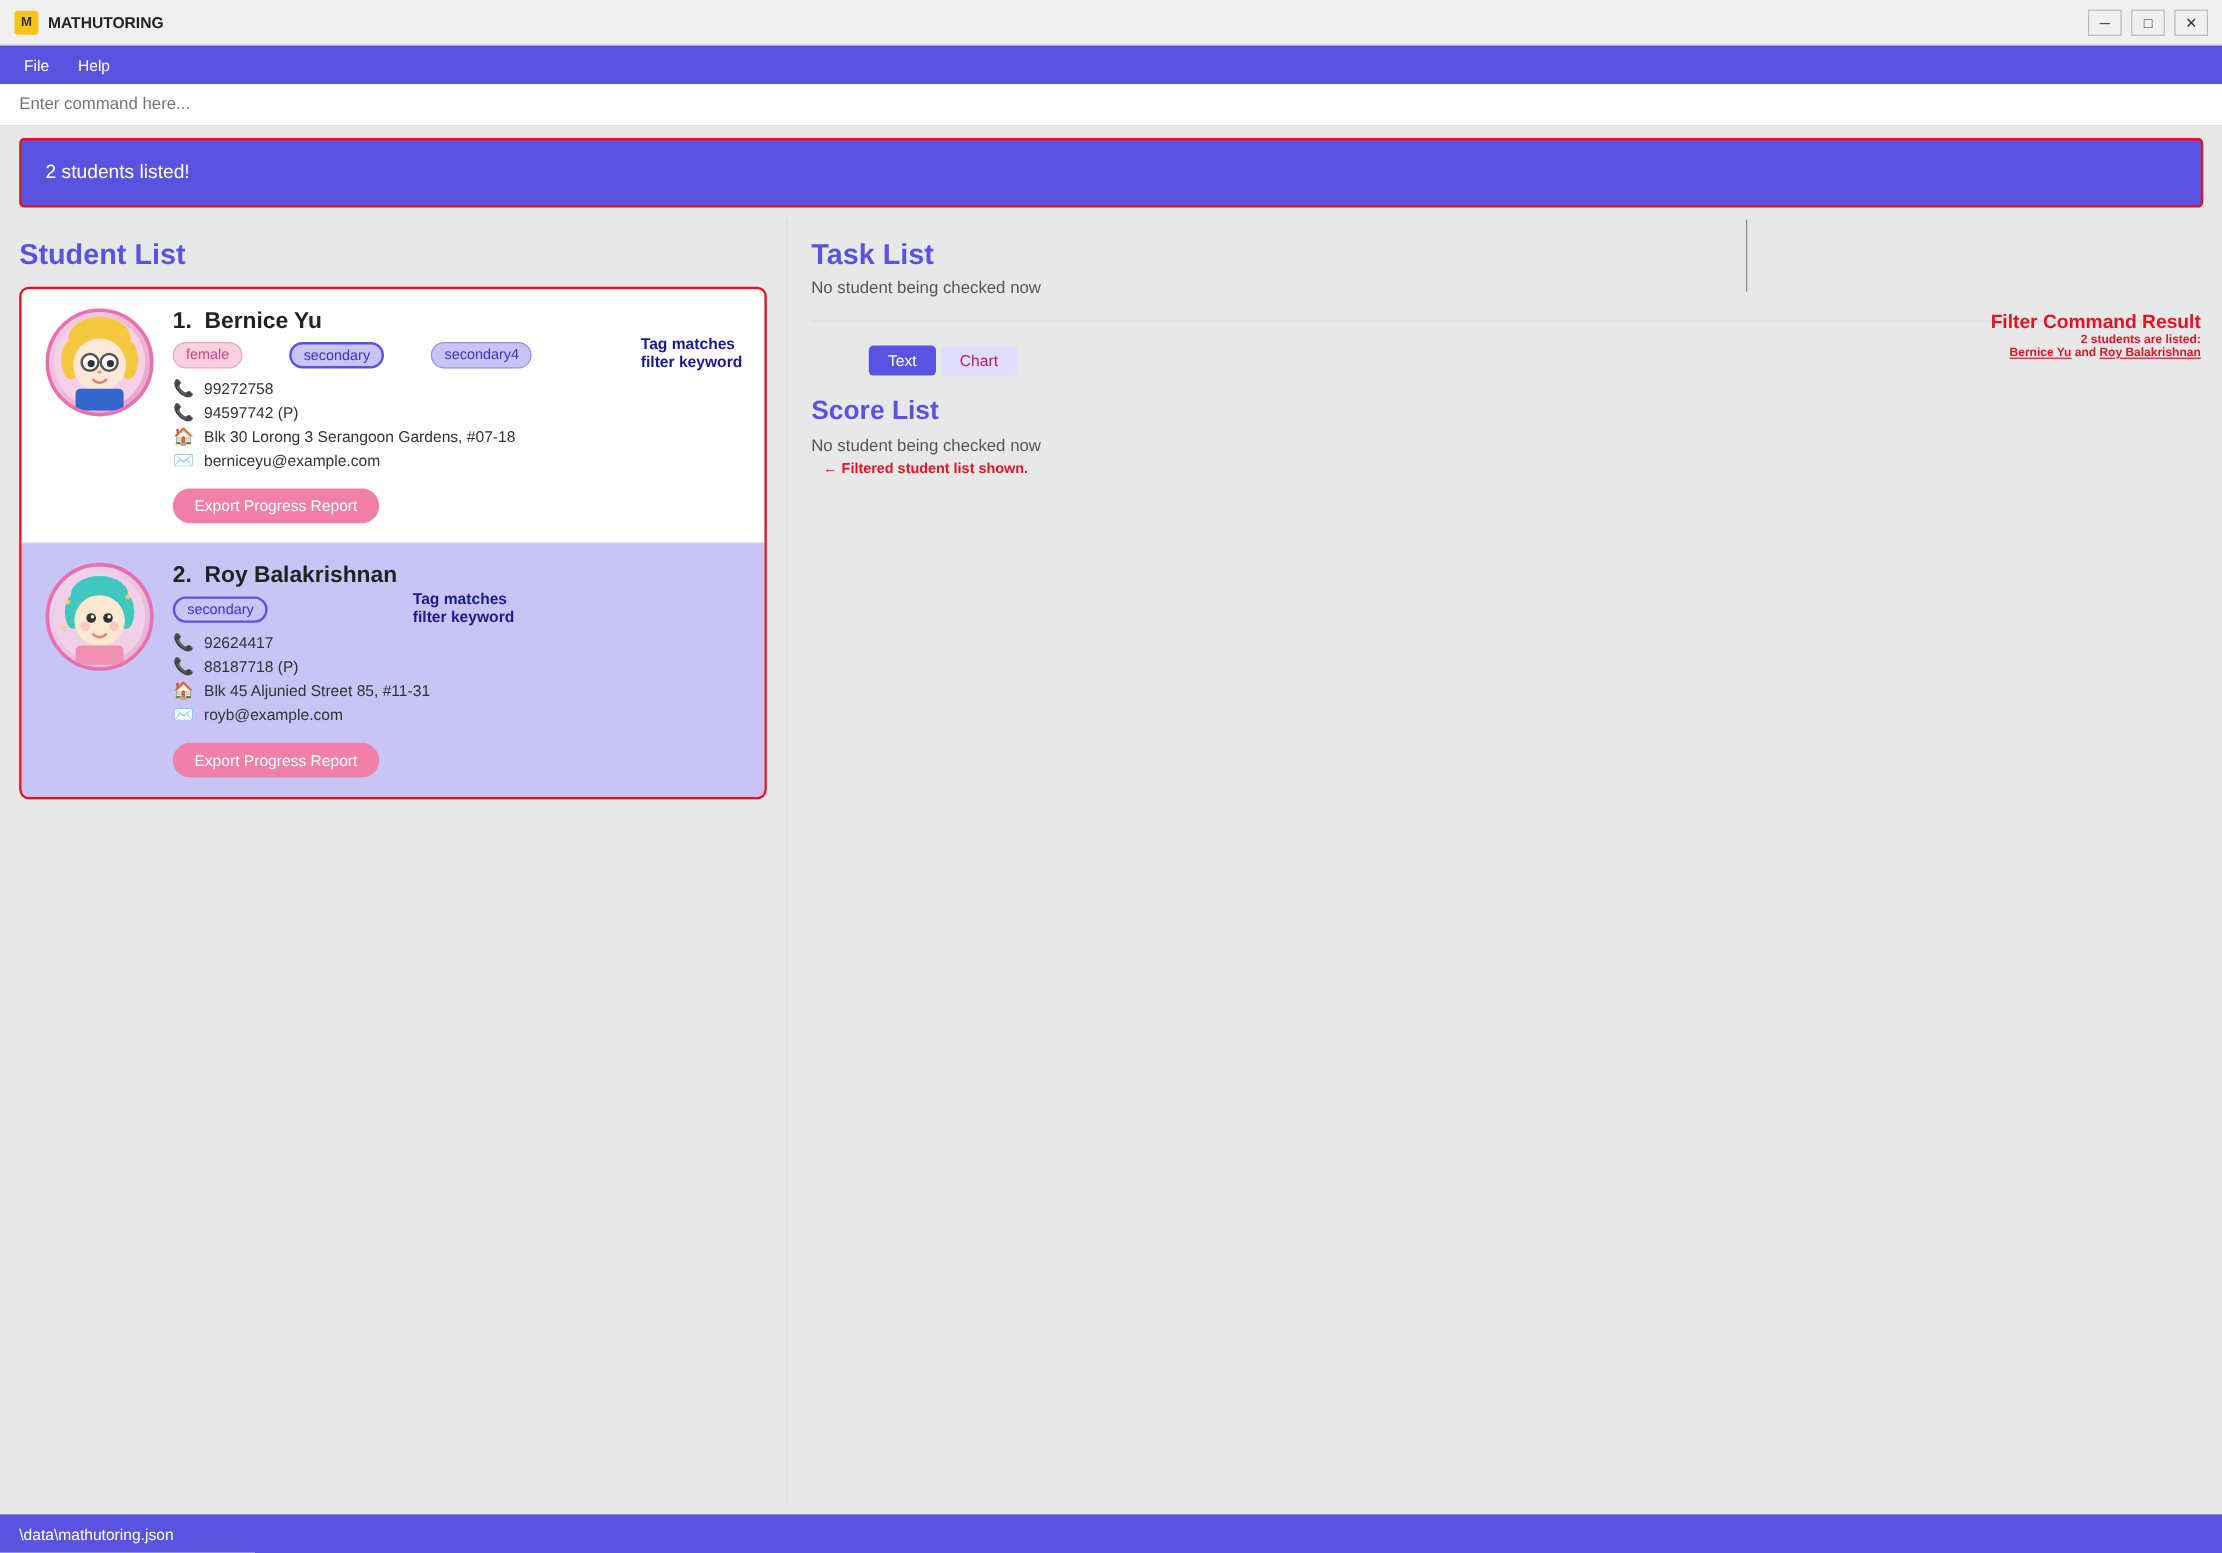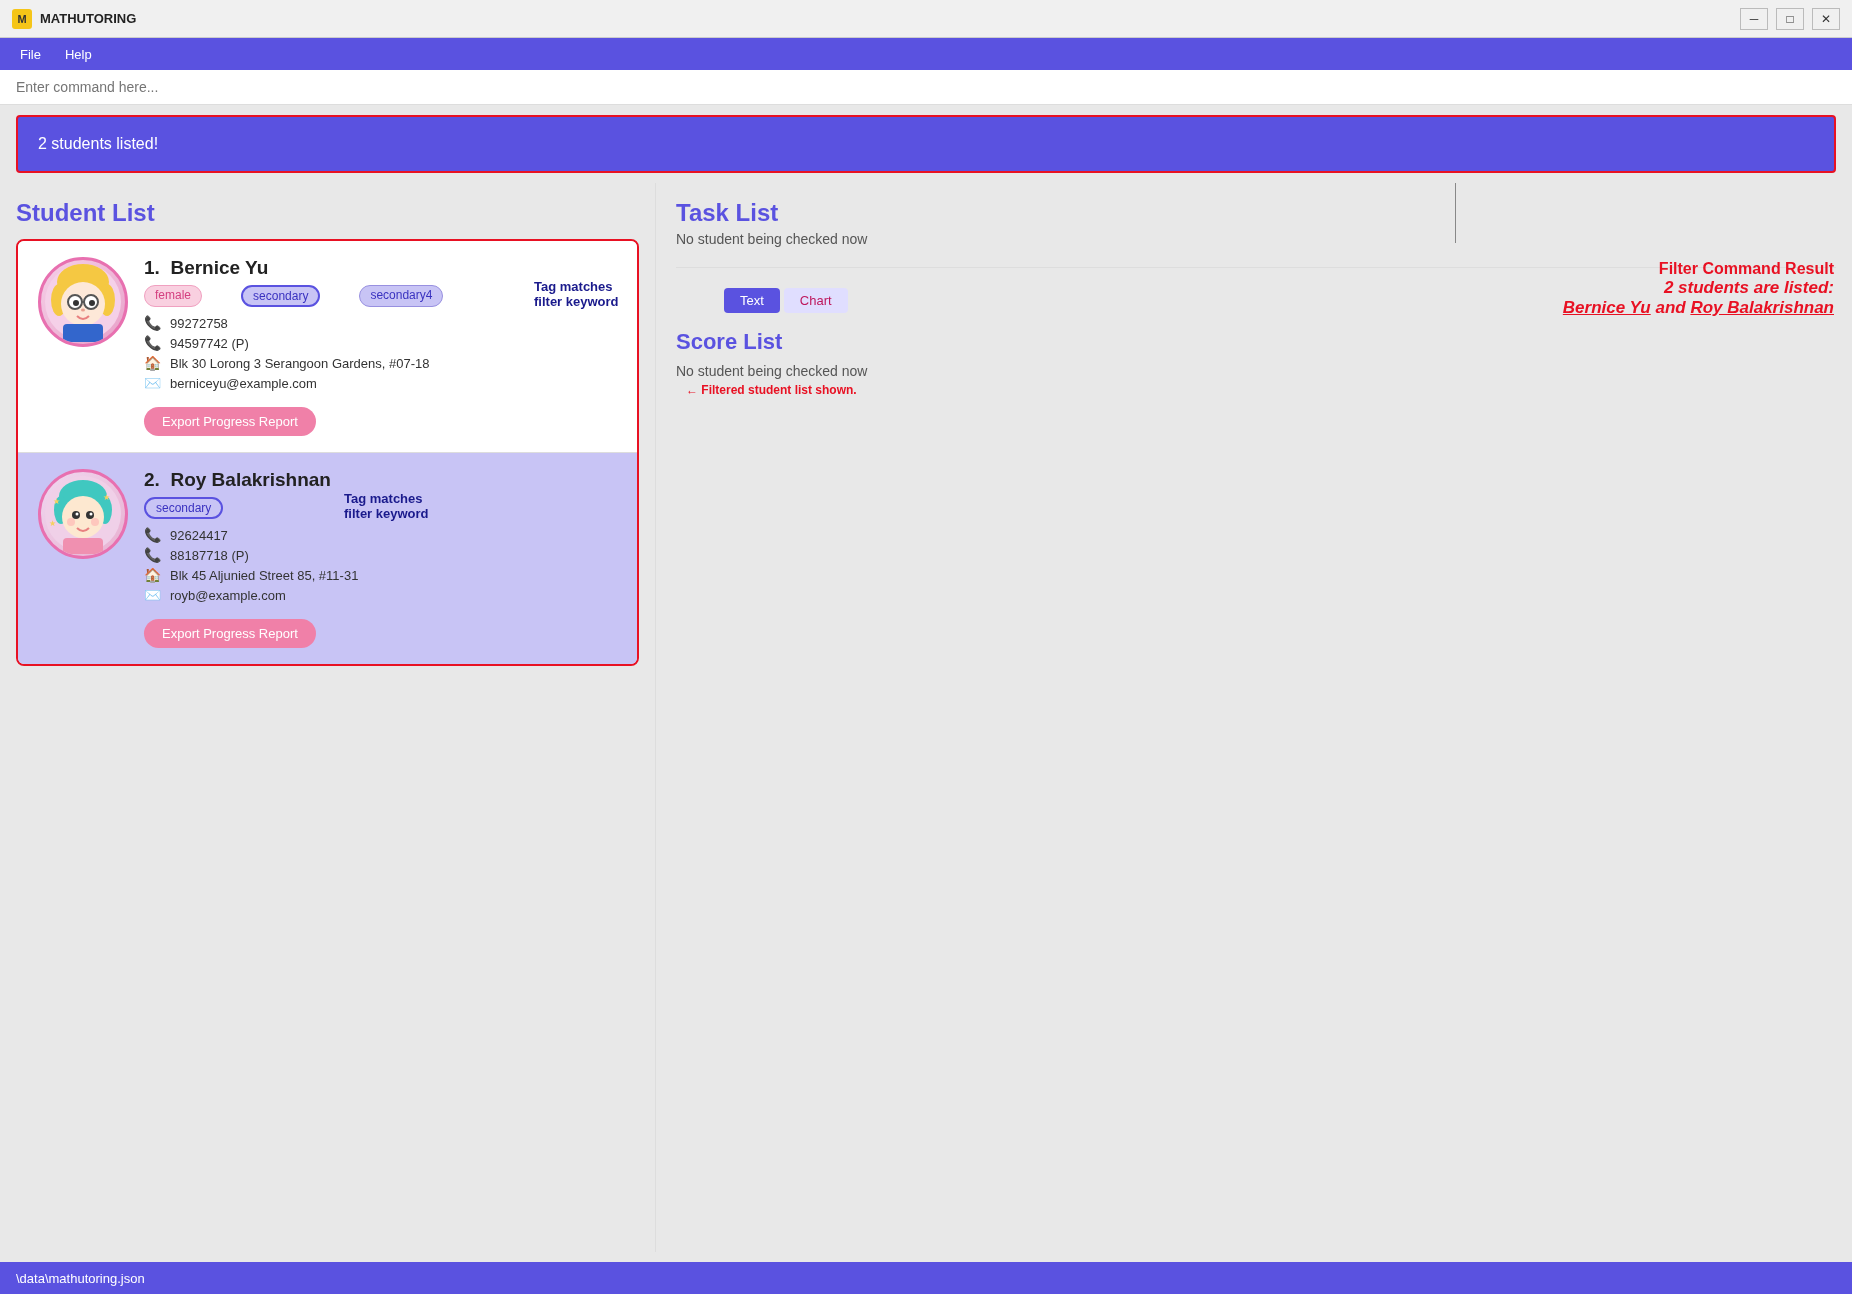--- a/index.html
+++ b/index.html
@@ -224,24 +224,23 @@
       right: 2px;
       text-align: right;
       margin-top: 17px;
     }
     .filter-result-title {
       font-size: 16px;
       font-weight: bold;
       color: #e81123;
     }
     .filter-result-text {
-      font-size: 17px;
+      font-size: 10px;
       font-weight: bold;
       color: #e81123;
-      font-style: italic;
     }
     .filter-result-link {
       color: #e81123;
       text-decoration: underline;
       font-weight: bold;
     }
 
     .task-list-title {
       font-size: 24px;
       font-weight: bold;

